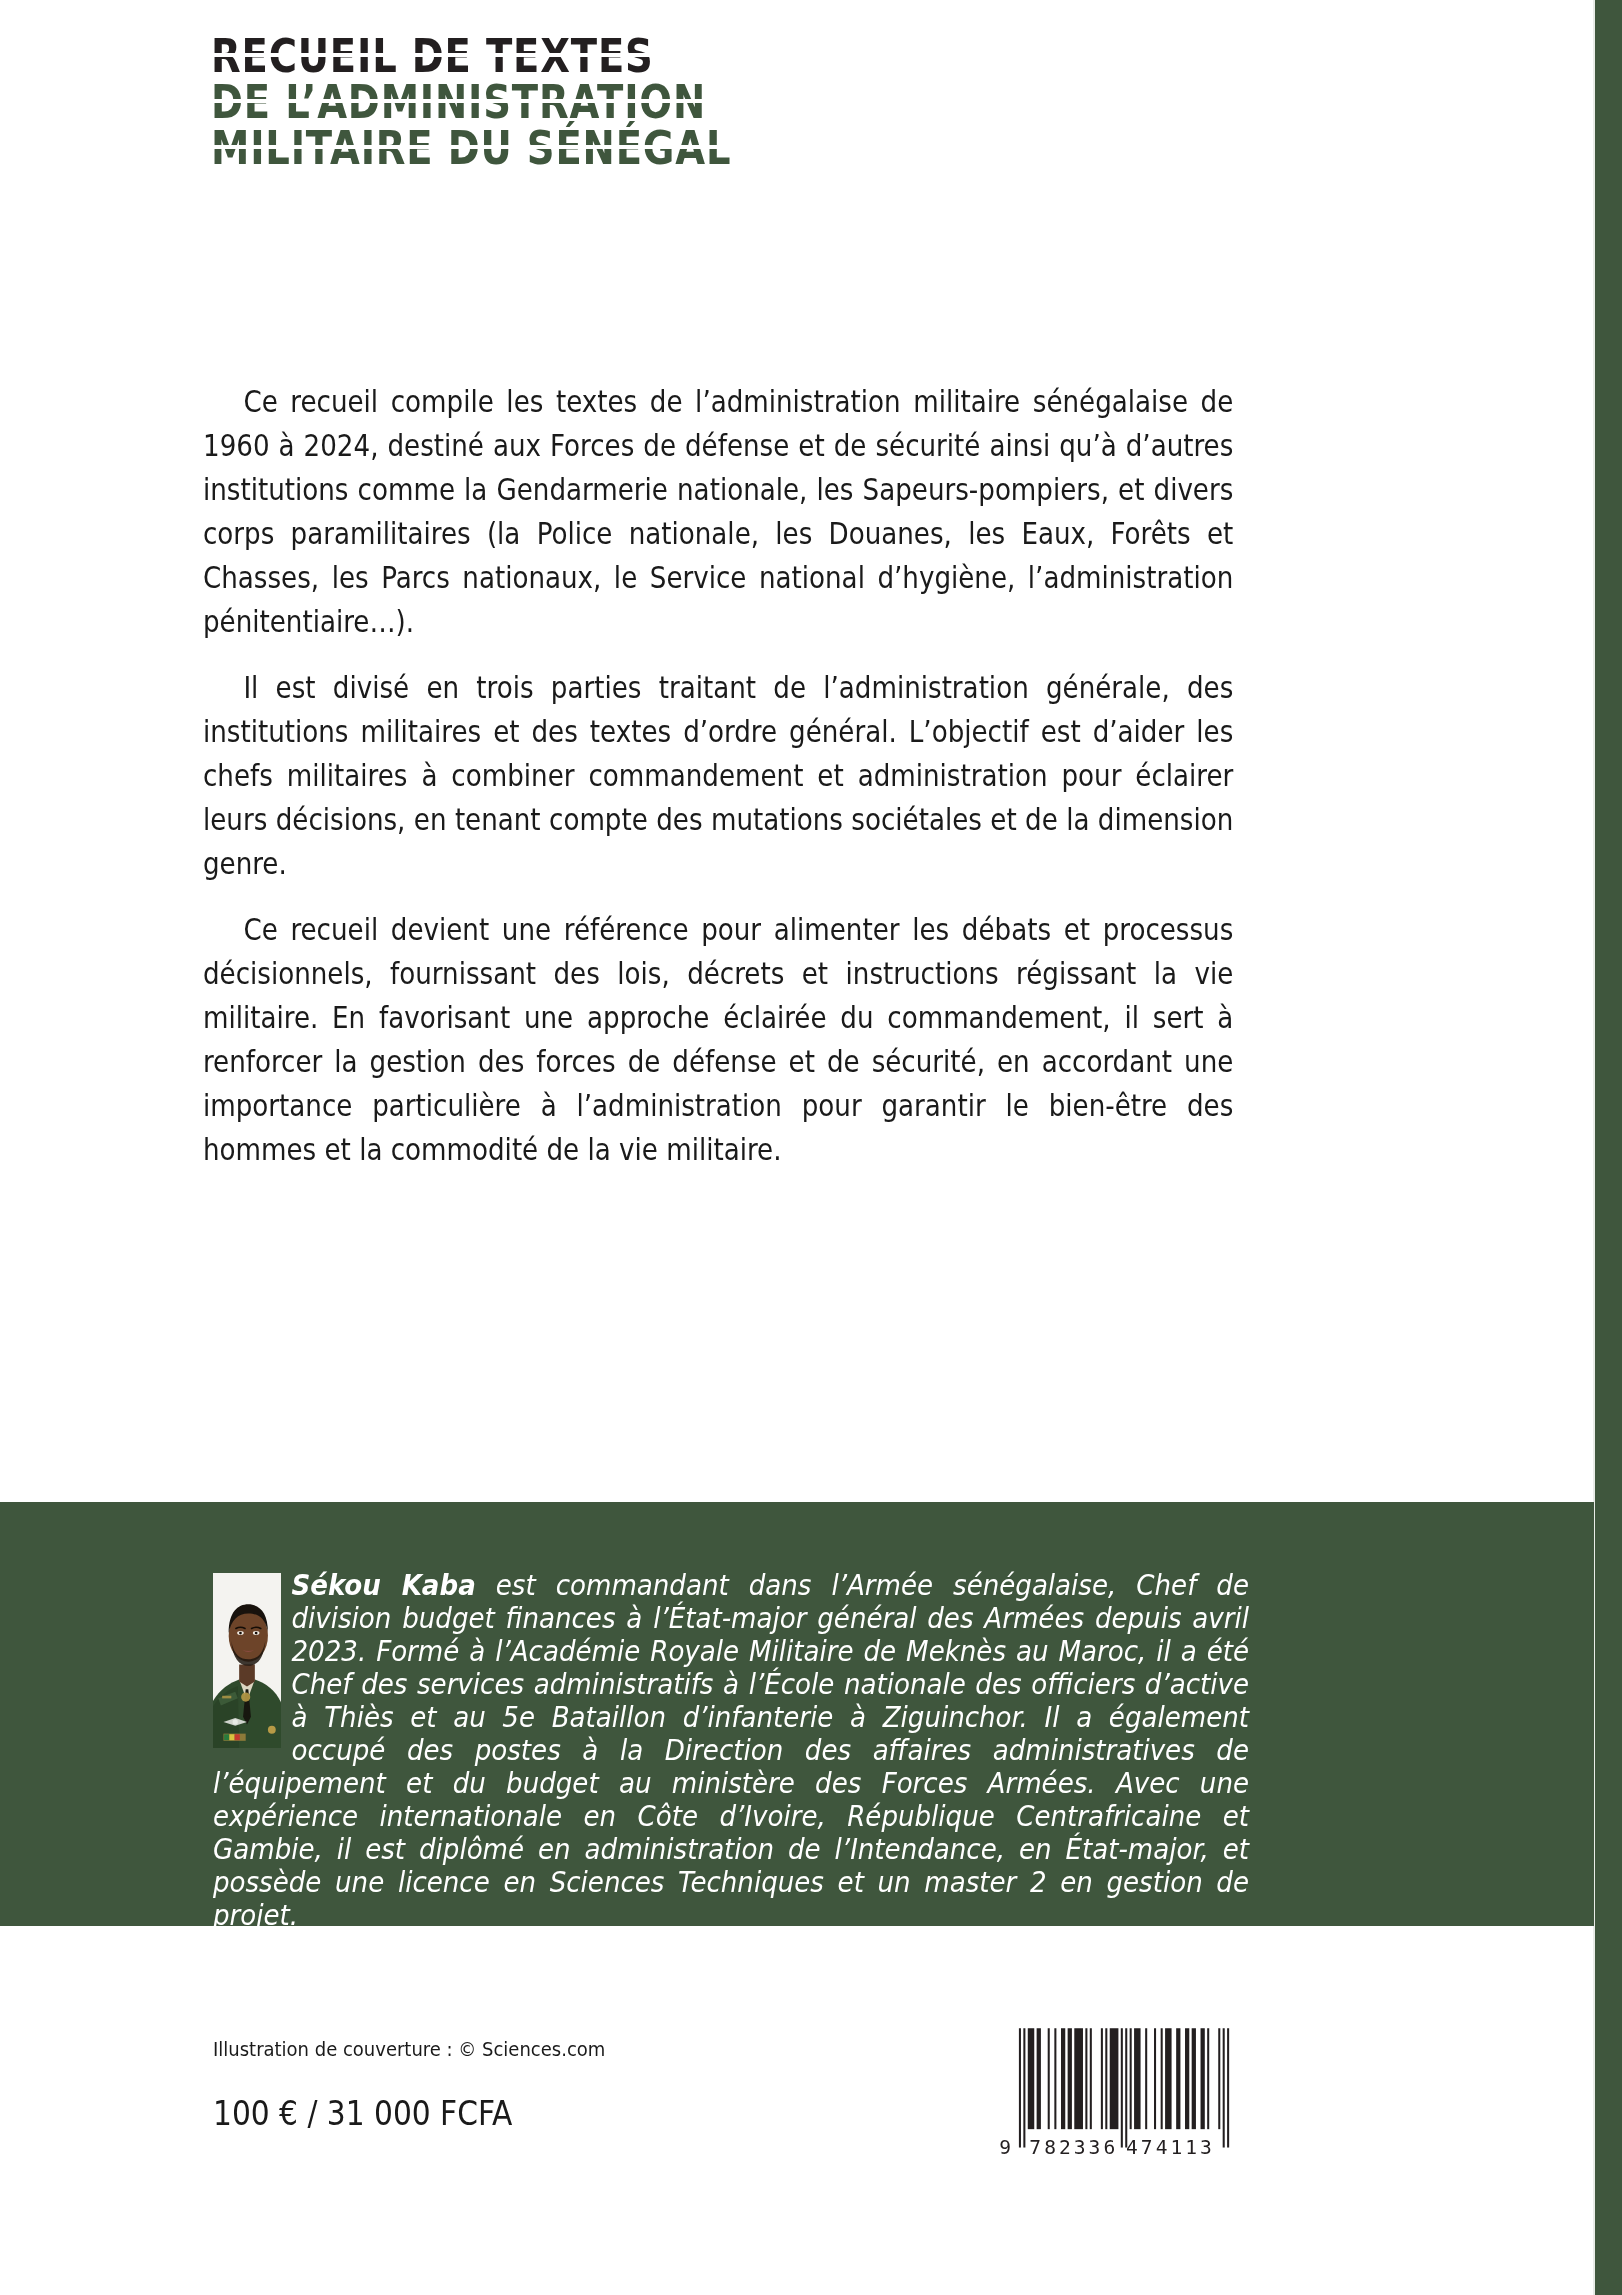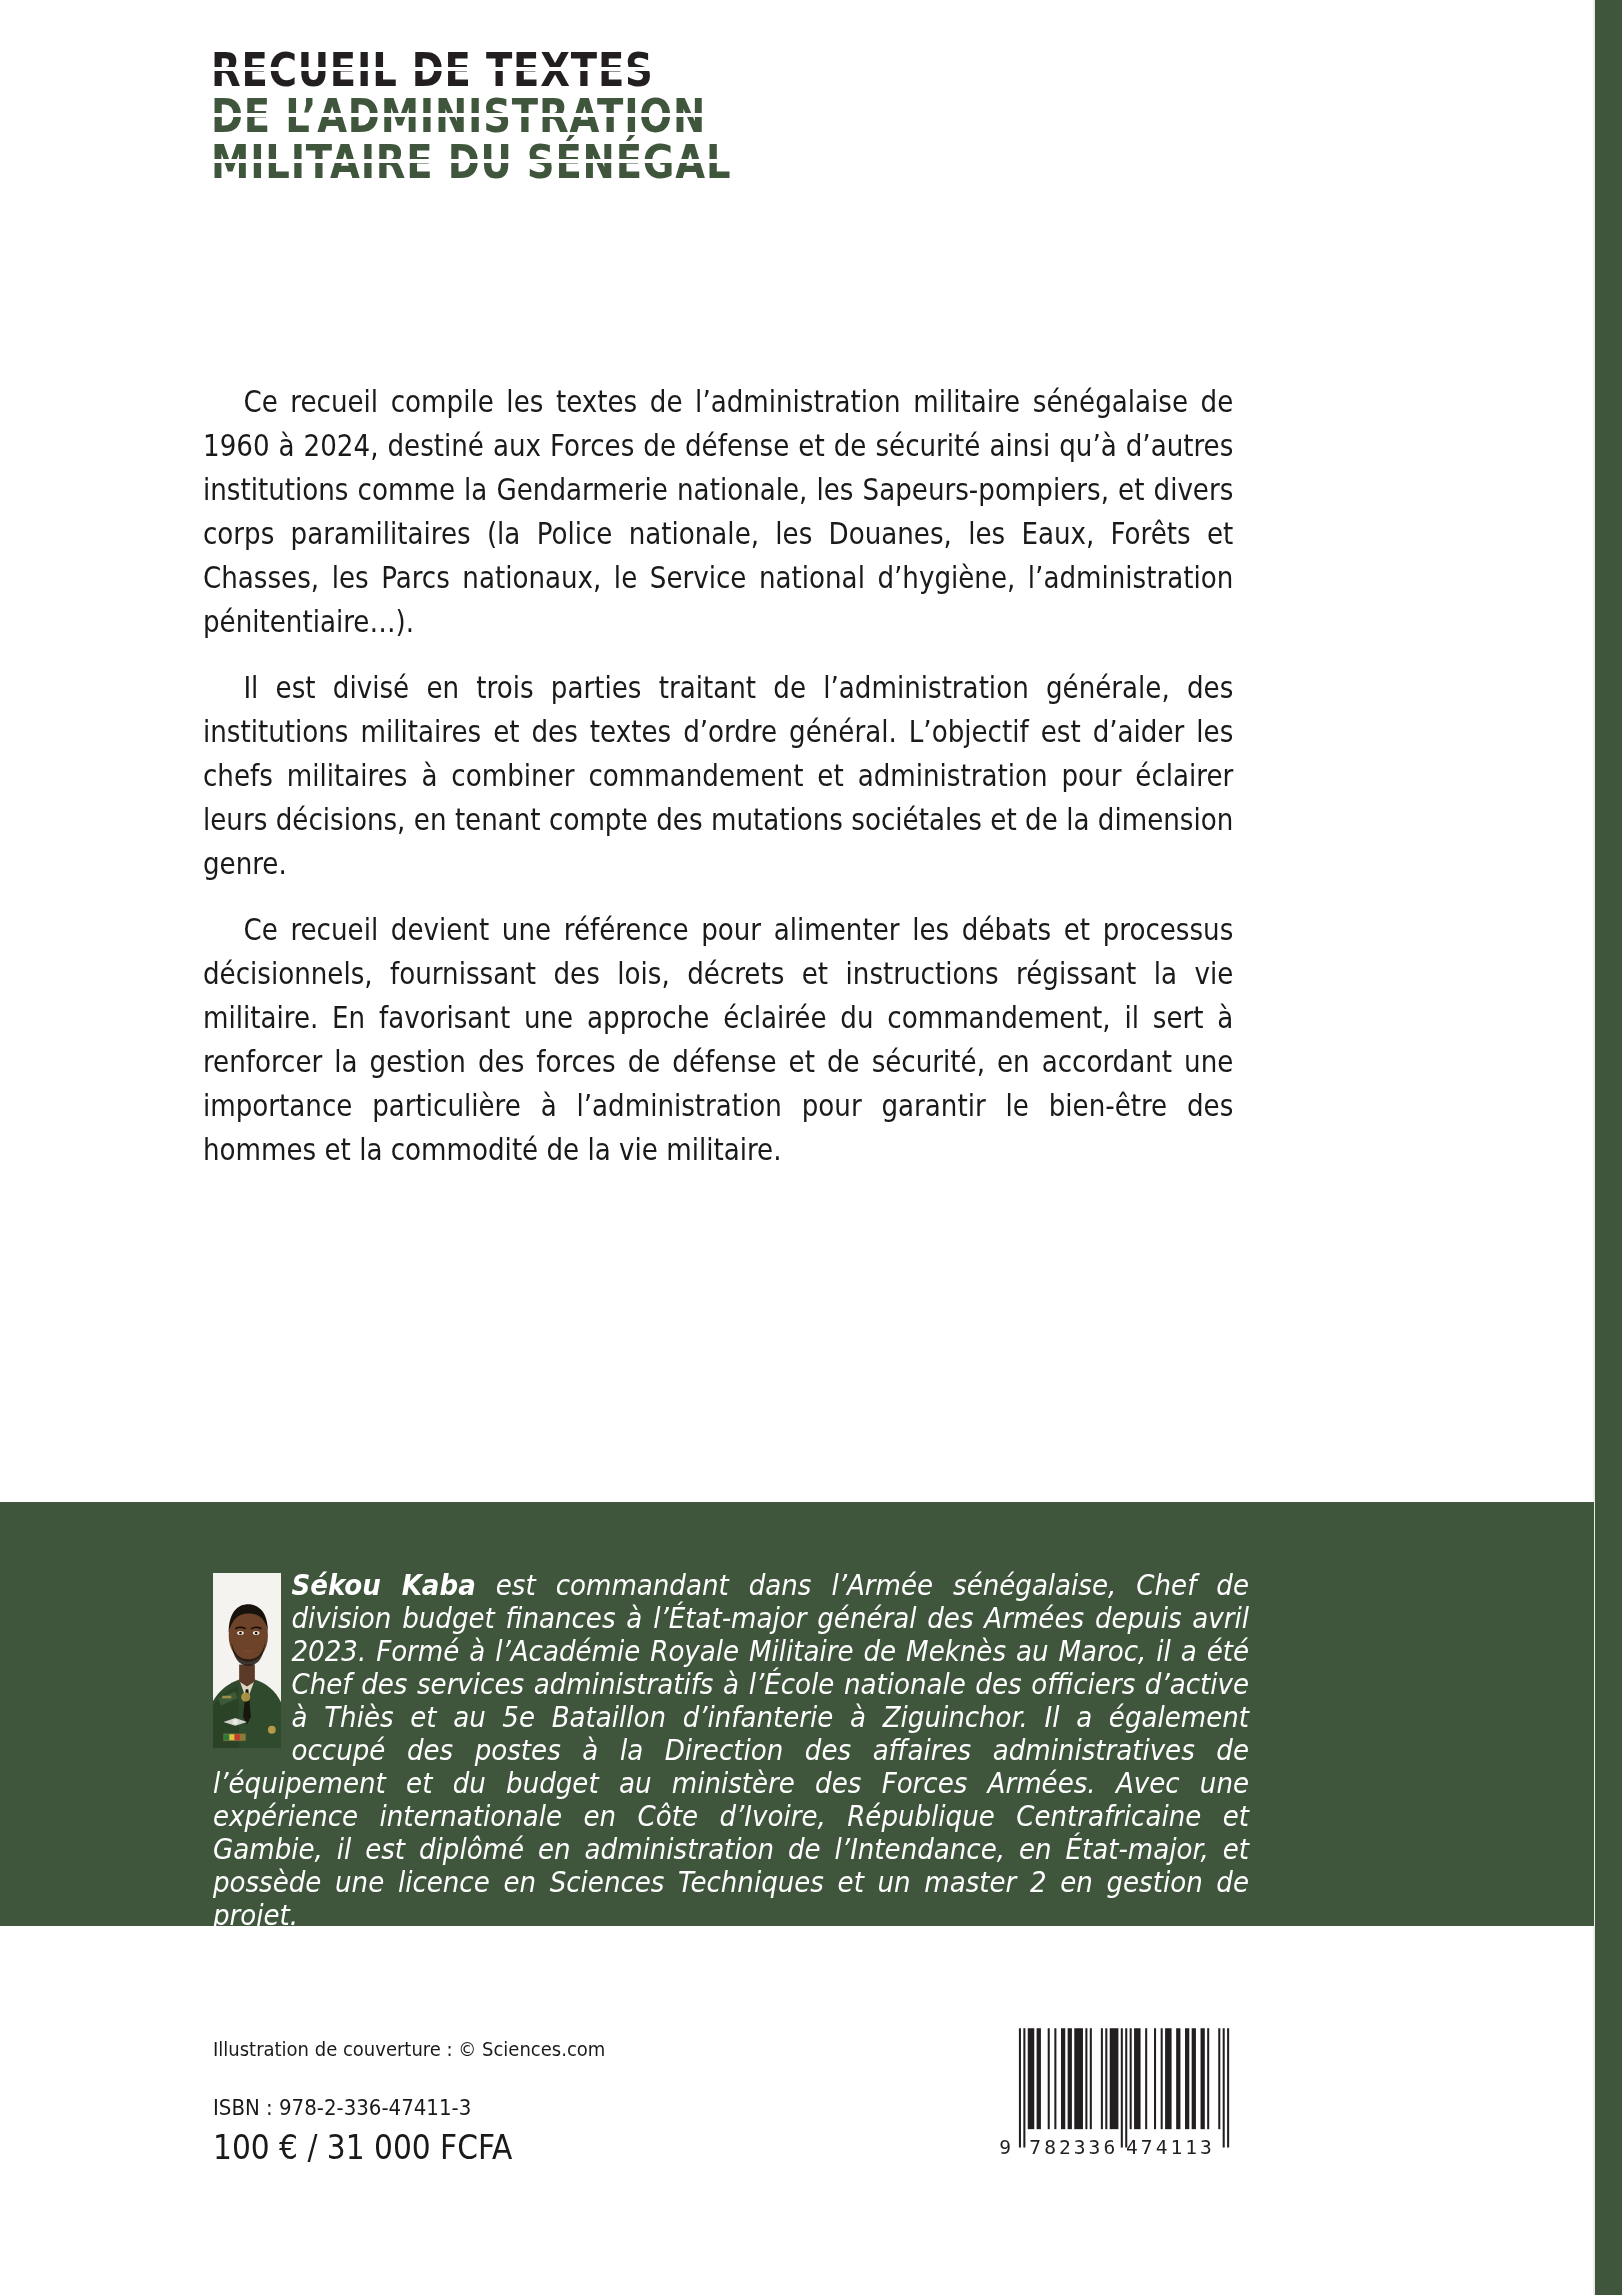--- a/index.html
+++ b/index.html
@@ -34,21 +34,21 @@
     right: 28px;
     width: 2px;
     height: 2295px;
     background: #e9ece8;
   }
 
   
   #title-block {
     position: absolute;
     left: 211px;
-    top: 47px;
+    top: 33px;
     width: 1047px;
   }
   .title-line {
     font-family: "DejaVu Sans", "Liberation Sans", sans-serif;
     font-weight: 700;
     font-size: 47px;
     line-height: 46px;
     letter-spacing: 1px;
     text-transform: uppercase;
     white-space: nowrap;
@@ -252,21 +252,20 @@
 
       <div id="author-text">
         <span id="author-name">Sékou Kaba</span><span> est commandant dans l’Armée sénégalaise, Chef de division budget finances à l’État-major général des Armées depuis avril 2023. Formé à l’Académie Royale Militaire de Meknès au Maroc, il a été Chef des services administratifs à l’École nationale des officiers d’active à Thiès et au 5e Bataillon d’infanterie à Ziguinchor. Il a également occupé des postes à la Direction des affaires administratives de l’équipement et du budget au ministère des Forces Armées. Avec une expérience internationale en Côte d’Ivoire, République Centrafricaine et Gambie, il est diplômé en administration de l’Intendance, en État-major, et possède une licence en Sciences Techniques et un master 2 en gestion de projet.</span>
       </div>
 
     </div>
   </div>
 
   <div id="footer-left">
     <p id="credit-line">Illustration de couverture : © Sciences.com</p>
-    <p id="isbn-line">ISBN : 978-2-336-47411-3</p>
     <p id="price-line">100 € / 31 000 FCFA</p>
   </div>
 
   <div id="barcode">
     <svg viewBox="0 0 378 206" preserveAspectRatio="none" aria-hidden="true">
       <rect x="0" y="0" width="378" height="206" fill="#ffffff"></rect>
       <g fill="#231f20" id="bc-bars">
           <rect x="32.00" y="8" width="3.14" height="182"></rect>
           <rect x="38.78" y="8" width="3.14" height="182"></rect>
           <rect x="45.56" y="8" width="9.92" height="154"></rect>

